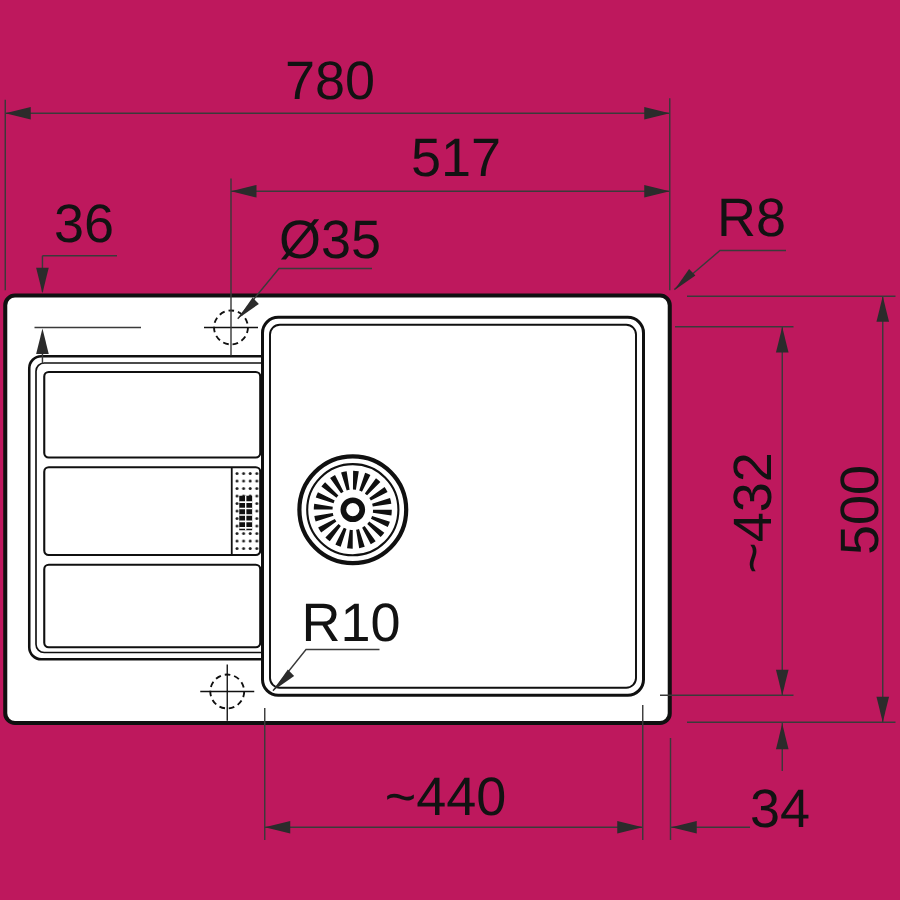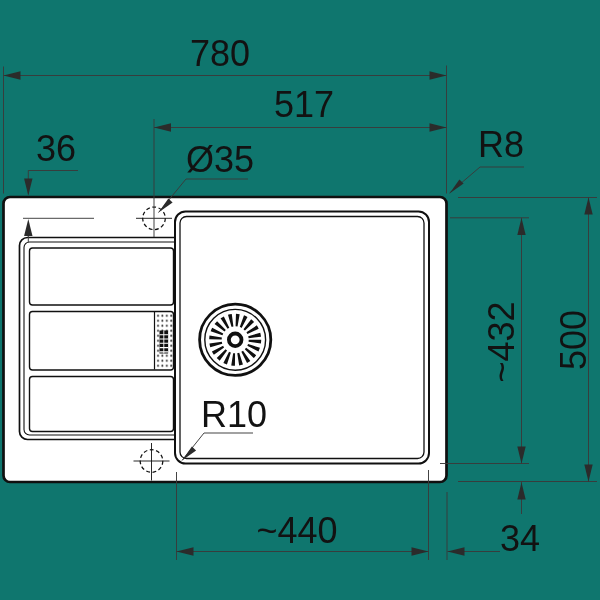--- a/index.html
+++ b/index.html
@@ -1,16 +1,16 @@
 <!DOCTYPE html>
 <html><head>
 <meta charset="utf-8">
 <style>
   html,body{margin:0;padding:0;background:#fff;}
-  .canvas{position:relative;width:600px;height:600px;background:#0f766e;overflow:hidden;
+  .canvas{position:relative;width:600px;height:600px;background:#be185d;overflow:hidden;
           font-family:"Liberation Sans", sans-serif;}
   svg{display:block;}
   .dim-text{font-family:"Liberation Sans", sans-serif;font-size:36px;fill:#121212;stroke:none;}
 </style>
 </head>
 <body>
 
 <div class="canvas">
 <svg width="600" height="600" viewBox="0 0 600 600">
   <defs>

